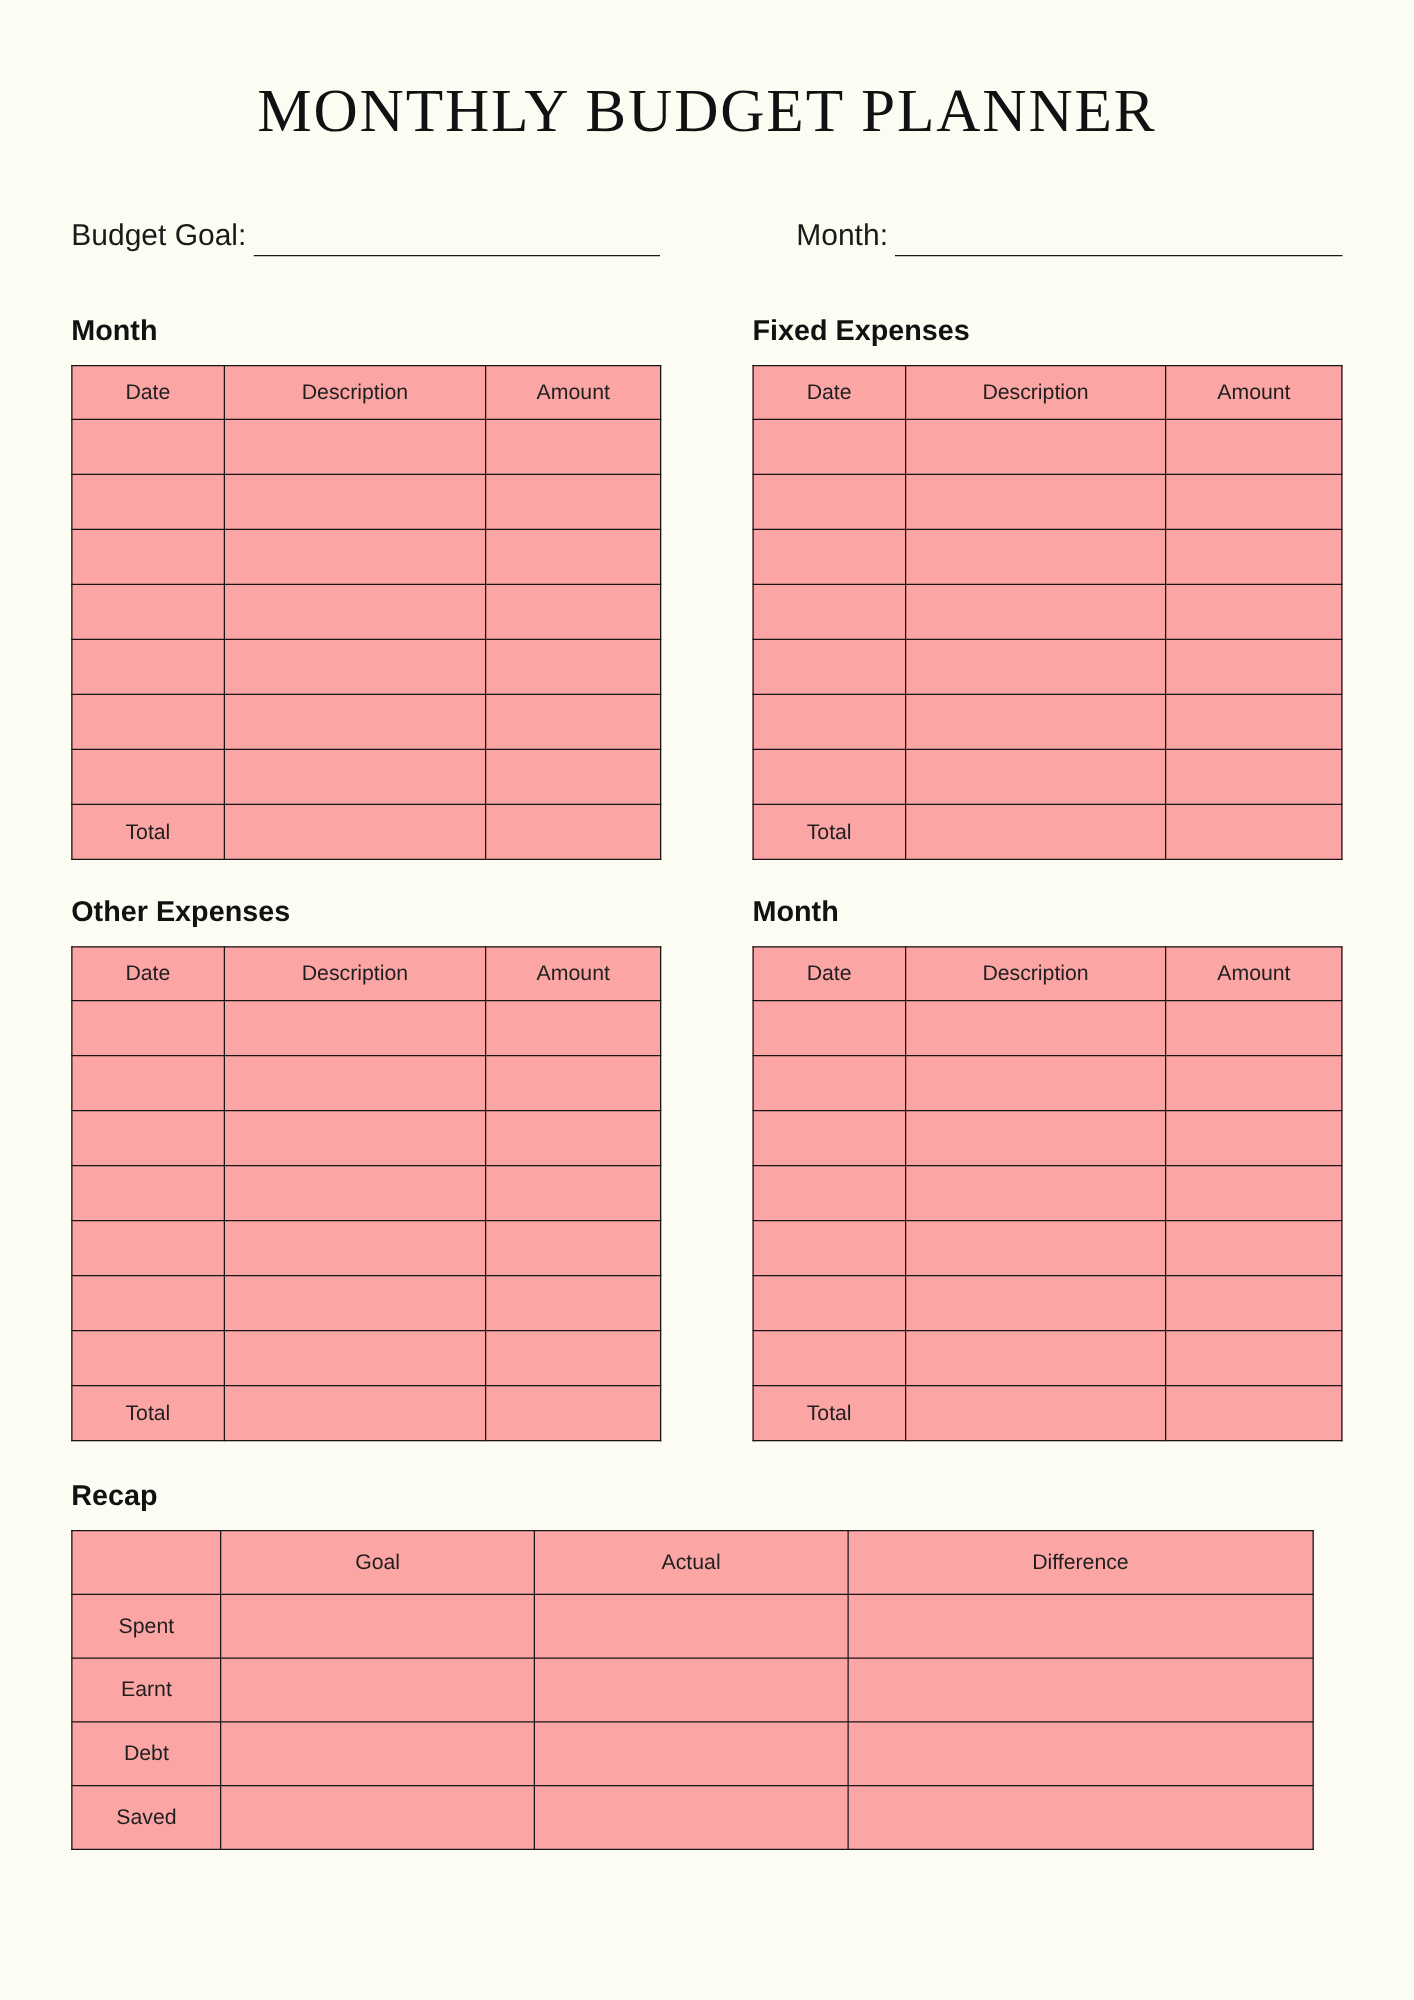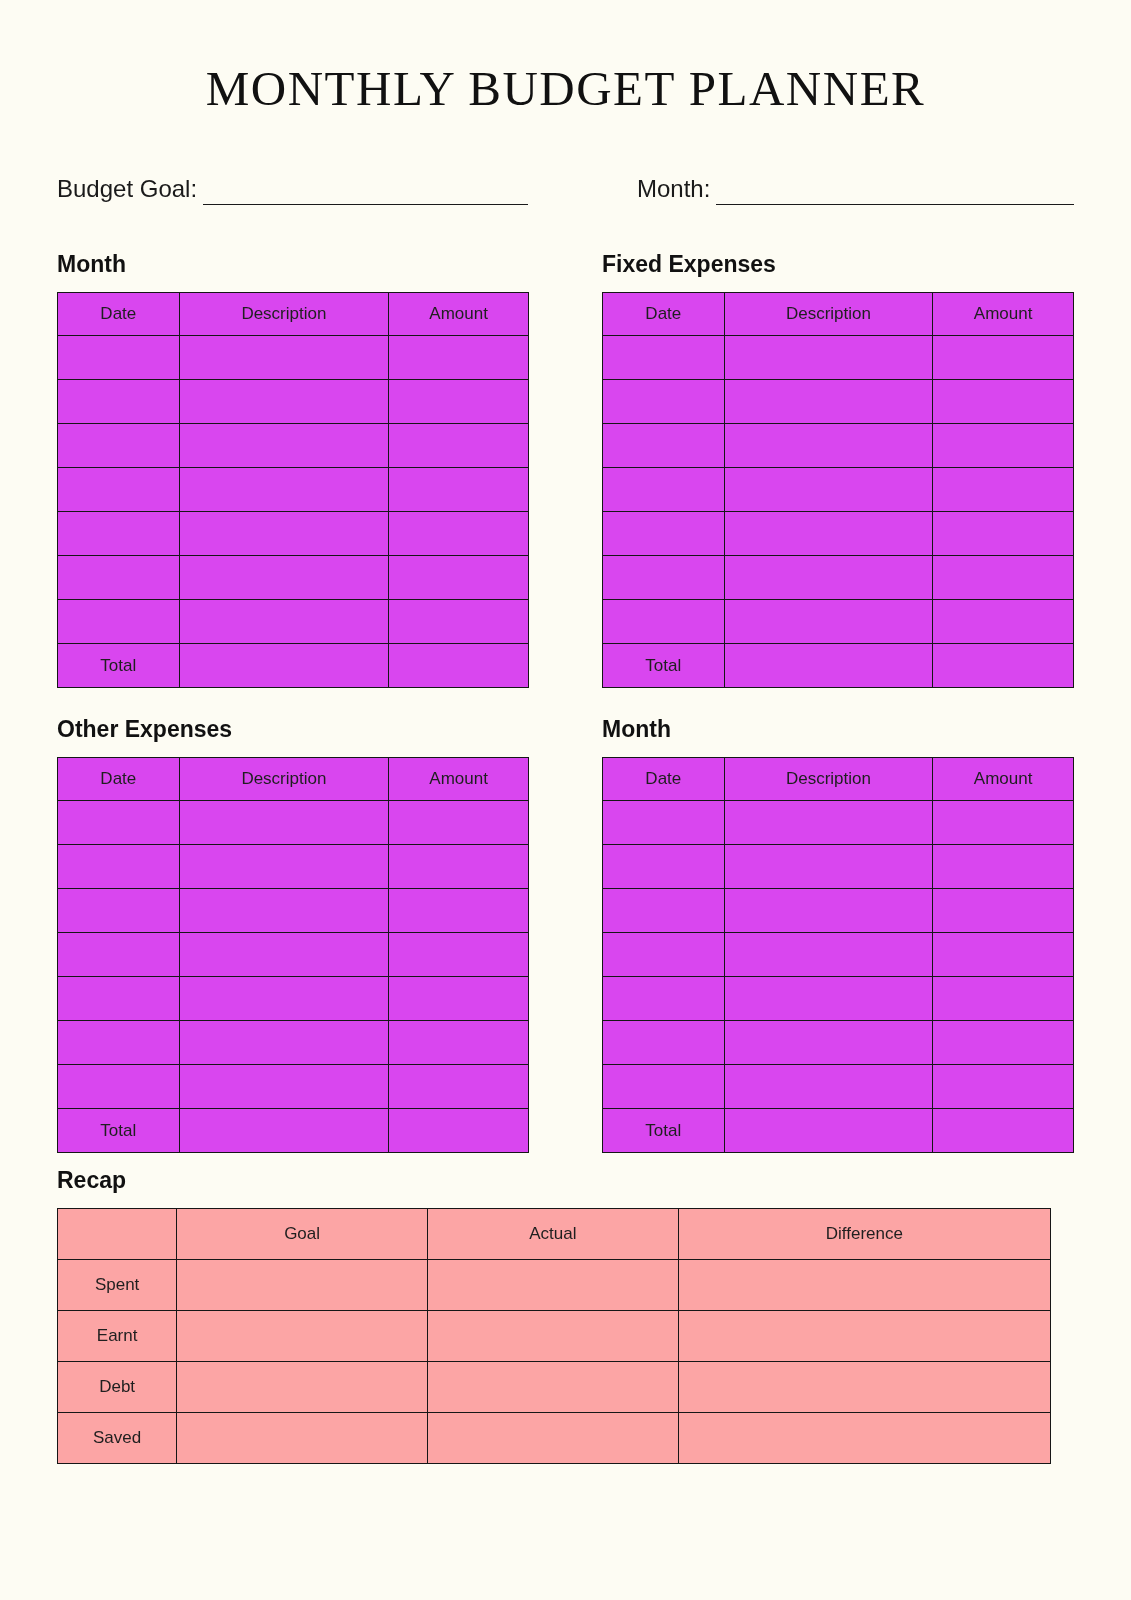--- a/index.html
+++ b/index.html
@@ -71,21 +71,21 @@
     font-size: 23px;
     font-weight: bold;
     margin: 0 0 14px 0;
     color: #111;
   }
   .section-head.tight { margin-top: 28px; }
 
   table.grid-table {
     border-collapse: collapse;
     width: 100%;
-    background: #d946ef;
+    background: #fca5a5;
   }
   table.grid-table th,
   table.grid-table td {
     border: 1.7px solid #161616;
     height: 43px;
     font-weight: normal;
     font-size: 17px;
     text-align: center;
     color: #1f1f1f;
     padding: 0;
@@ -93,21 +93,21 @@
   table.grid-table th { height: 42px; }
   .c-date { width: 123px; }
   .c-desc { width: 212px; }
   .c-amt  { width: 141px; }
 
   .col.right .c-date { width: 123px; }
   .col.right .c-desc { width: 211px; }
   .col.right .c-amt  { width: 142px; }
 
   
-  .recap-wrap { margin-top: 14px; }
+  .recap-wrap { margin-top: 30px; }
   table.recap {
     border-collapse: collapse;
     width: 994px;
     background: #fca5a5;
   }
   table.recap th,
   table.recap td {
     border: 1.7px solid #161616;
     height: 50px;
     font-weight: normal;

